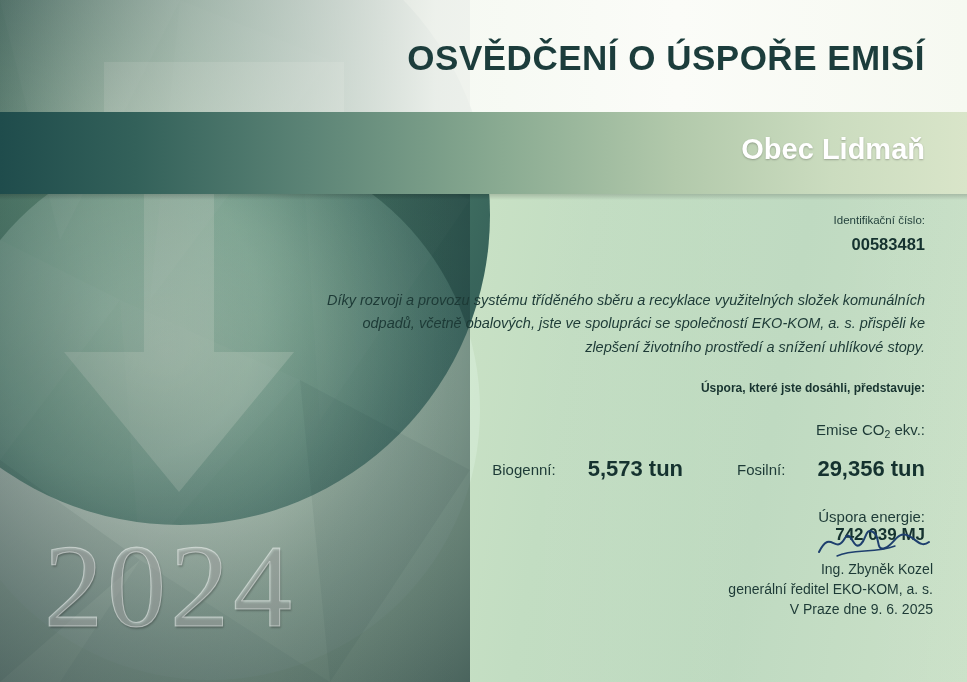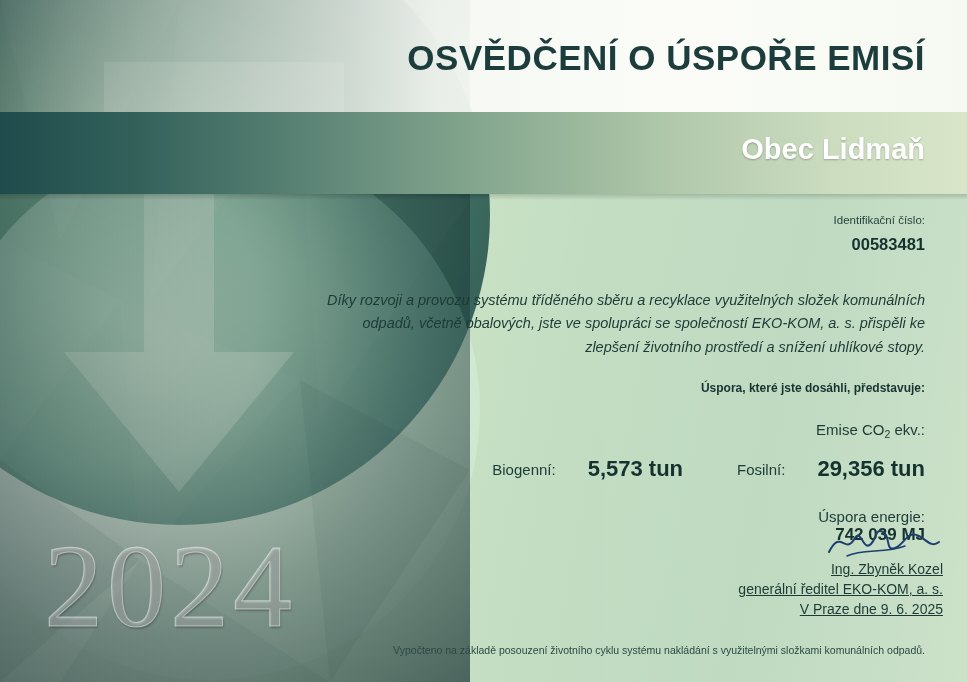--- a/index.html
+++ b/index.html
@@ -235,26 +235,25 @@
   }
   .energy-value {
     font-size: 17px;
     font-weight: bold;
     color: #15322f;
   }
 
   
   .sign-block {
     position: absolute;
-    right: 24px;
+    right: 34px;
     bottom: 62px;
     width: 560px;
     text-align: right;
     color: #1d3a36;
-    text-decoration: underline;
   }
   .signature-mark {
     height: 40px;
     margin-bottom: -2px;
     display: flex;
     justify-content: flex-end;
     align-items: flex-end;
   }
   .sign-line {
     font-size: 14px;
@@ -333,14 +332,13 @@
       <svg width="120" height="40" viewBox="0 0 120 40">
         <path d="M6,30 C18,6 22,34 32,16 C38,6 40,30 48,22 C54,16 52,6 60,10 C68,14 62,30 72,26 C82,22 84,8 96,14 C104,18 108,26 116,20" fill="none" stroke="#1e3f6e" stroke-width="2" stroke-linecap="round"></path>
         <path d="M24,34 C40,26 62,32 82,24" fill="none" stroke="#1e3f6e" stroke-width="1.4" stroke-linecap="round"></path>
       </svg>
     </div>
     <div class="sign-line">Ing. Zbyněk Kozel</div>
     <div class="sign-line">generální ředitel EKO-KOM, a. s.</div>
     <div class="sign-line">V Praze dne 9. 6. 2025</div>
   </div>
 
-  <div class="footnote">Vypočteno na základě posouzení životního cyklu systému nakládání s využitelnými složkami komunálních odpadů.</div>
 </div>
 
 </body></html>

